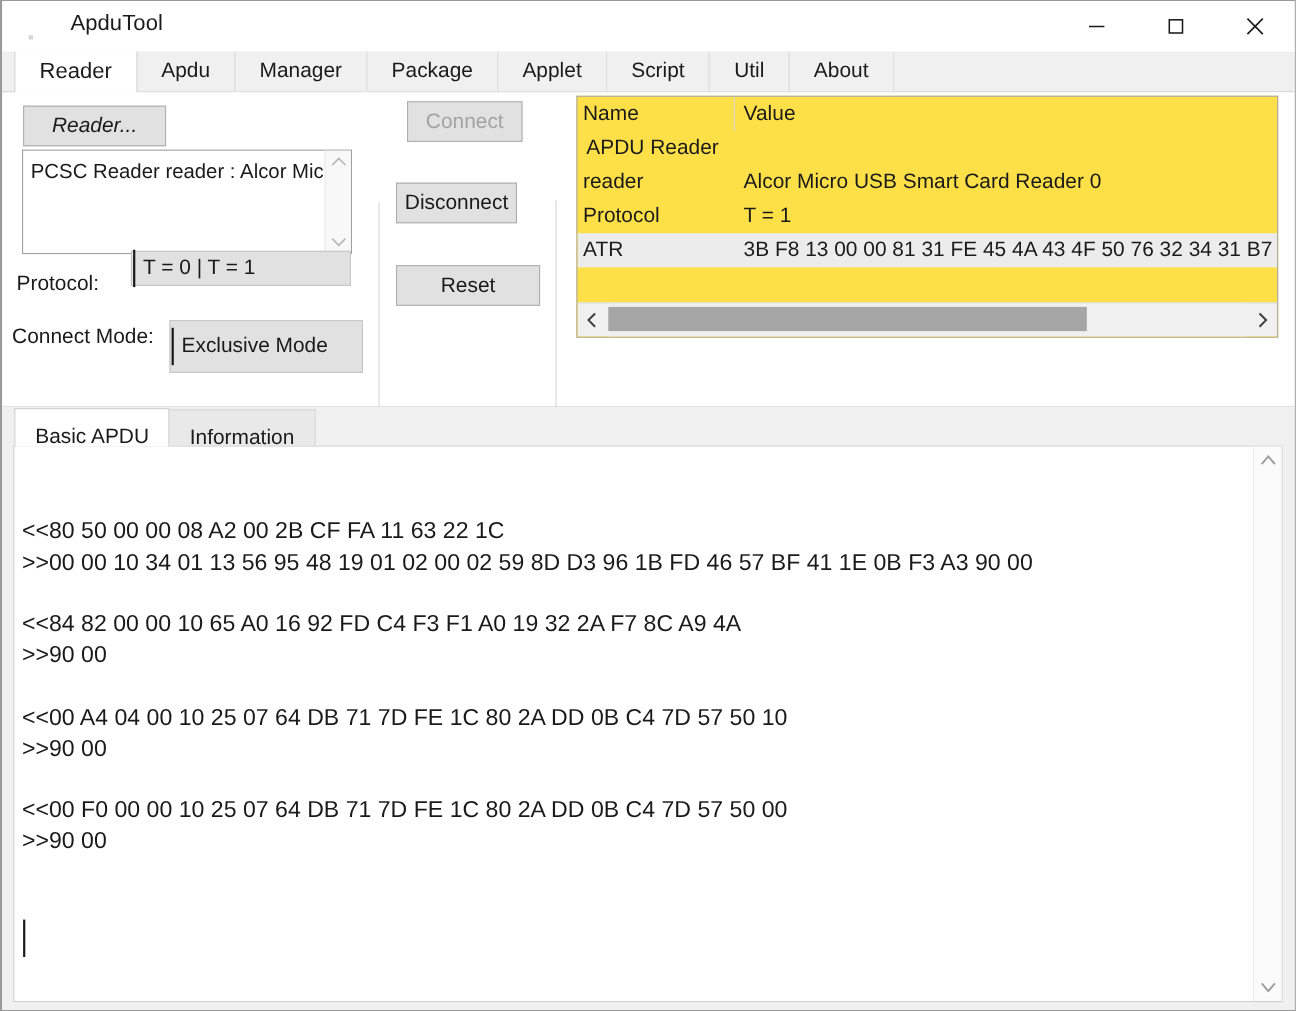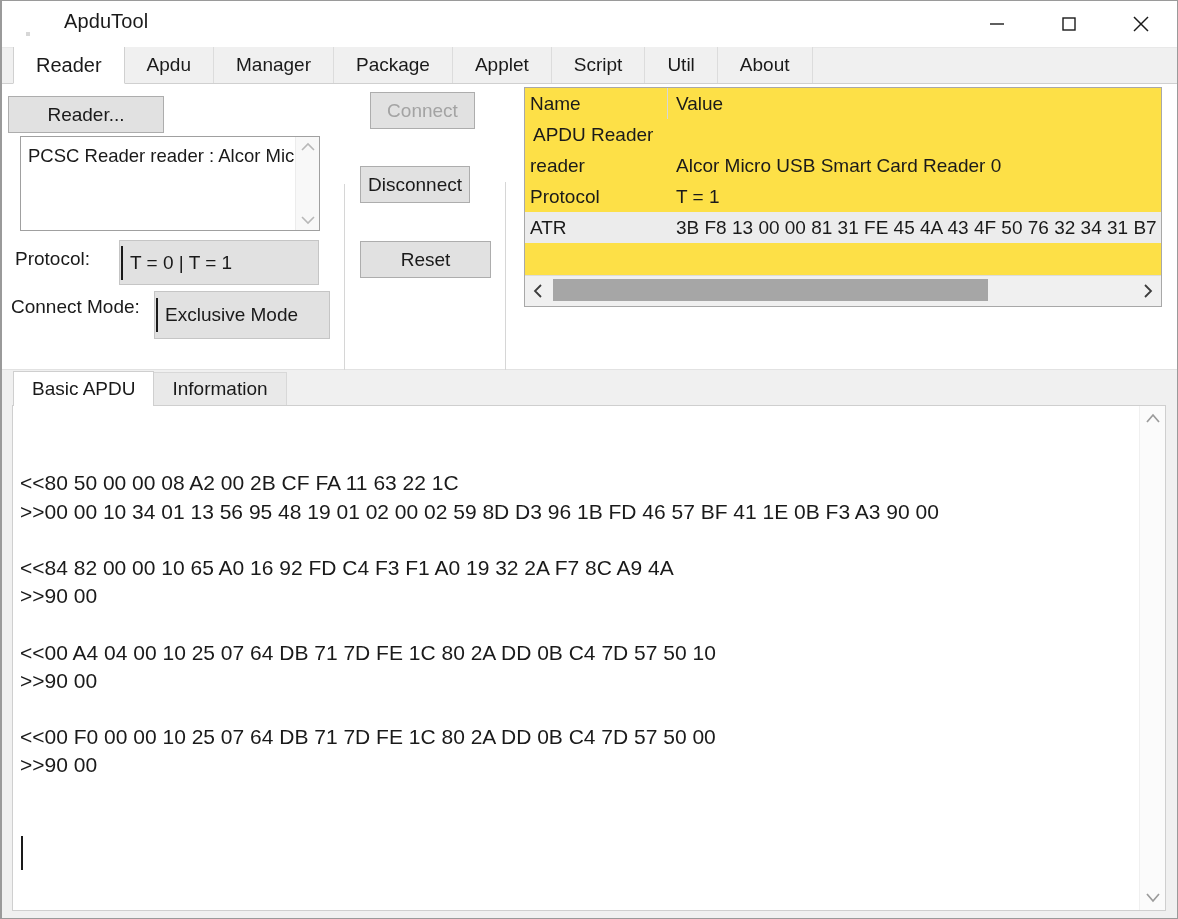--- a/index.html
+++ b/index.html
@@ -119,24 +119,25 @@
     display: flex;
     align-items: center;
     justify-content: center;
     box-sizing: border-box;
     white-space: nowrap;
   }
   .btn.disabled { color: #a3a3a3; }
 
   #reader-btn {
     position: absolute;
-    left: 6px;
+    left: 19px;
     top: 12px;
-    width: 156px;
+    width: 130px;
     height: 37px;
+    font-style: italic;
   }
 
   
   .reader-list {
     position: absolute;
     left: 18px;
     top: 52px;
     width: 300px;
     height: 95px;
     background: #ffffff;
@@ -188,21 +189,21 @@
     color: #1a1a1a;
     padding-left: 10px;
     white-space: nowrap;
   }
   .select .caret {
     position: absolute;
     right: 10px;
     top: 50%;
     transform: translateY(-50%);
   }
-  #protocol-select { left: 117px; top: 156px; width: 200px; height: 45px; }
+  #protocol-select { left: 117px; top: 144px; width: 200px; height: 32px; }
   #connectmode-select { left: 152px; top: 207px; width: 176px; height: 48px; }
 
   
   .vsep {
     position: absolute;
     width: 1px;
     background: #d6d6d6;
   }
   #sep-1 { left: 342px; top: 100px; height: 205px; }
   #sep-2 { left: 503px; top: 98px; height: 210px; }
@@ -295,23 +296,23 @@
   .lower-tabstrip {
     position: relative;
     height: 35px;
     padding-left: 11px;
     display: flex;
     align-items: flex-end;
     box-sizing: border-box;
   }
   .ltab {
     height: 33px;
-    padding: 0 18px;
-    display: flex;
-    align-items: center;
+    padding: 15px 18px;
+    display: flex;
+    align-items: flex-start;
     justify-content: center;
     font-size: 19px;
     color: #1a1a1a;
     background: #e9e9e9;
     border: 1px solid #d8d8d8;
     border-bottom: none;
     box-sizing: border-box;
     white-space: nowrap;
   }
   .ltab + .ltab { margin-left: -1px; }

